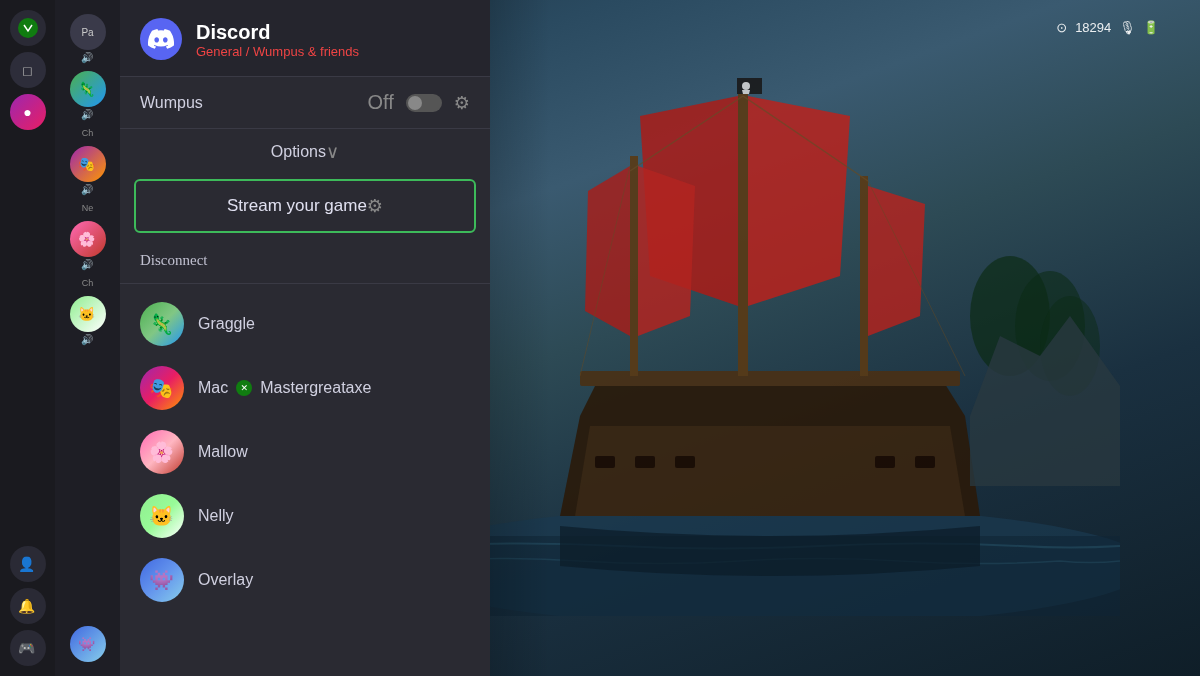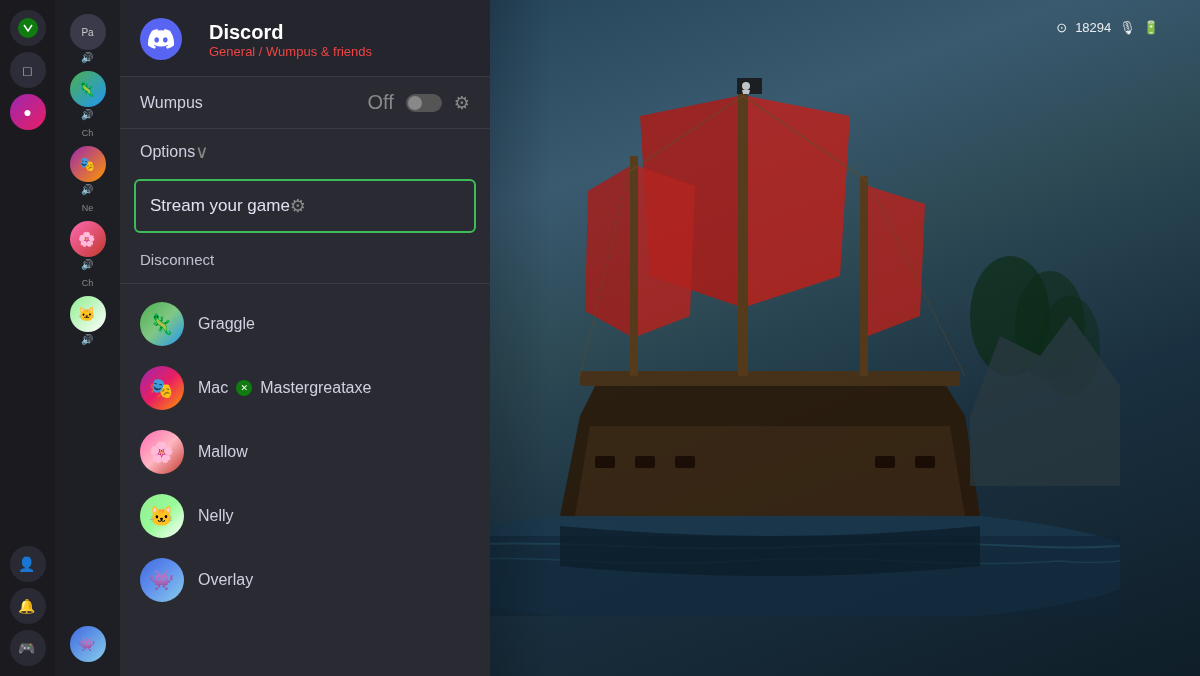--- a/index.html
+++ b/index.html
@@ -170,21 +170,21 @@
       background: #2a2a32;
       z-index: 6;
       display: flex;
       flex-direction: column;
     }
 
     
     .discord-header {
       display: flex;
       align-items: center;
-      gap: 27px;
+      gap: 14px;
       padding: 18px 20px 16px;
       background: #25252d;
       border-bottom: 1px solid #3a3a45;
     }
 
     .discord-logo {
       width: 42px;
       height: 42px;
       background: #5865f2;
       border-radius: 50%;
@@ -254,41 +254,41 @@
     .gear-icon {
       font-size: 18px;
       color: #888;
       cursor: pointer;
     }
 
     
     .options-row {
       display: flex;
       align-items: center;
-      justify-content: flex-start;
+      justify-content: center;
       padding: 12px 20px;
     }
 
     .options-label {
       font-size: 16px;
       color: #d0d0e0;
       font-weight: 500;
     }
 
     .chevron-icon {
       font-size: 18px;
       color: #888;
       cursor: pointer;
     }
 
     
     .stream-game-row {
       display: flex;
       align-items: center;
-      justify-content: flex-start;
+      justify-content: center;
       margin: 4px 14px;
       padding: 14px 14px;
       background: #2a2a32;
       border: 2px solid #3dba5a;
       border-radius: 6px;
       cursor: pointer;
     }
 
     .stream-label {
       font-size: 17px;
@@ -299,20 +299,21 @@
     
     .disconnect-row {
       padding: 14px 20px;
       border-bottom: 1px solid #3a3a45;
       cursor: pointer;
     }
 
     .disconnect-label {
       font-size: 15px;
       color: #c0c0d0;
+      font-family: Liberation Serif, serif;
     }
 
     
     .members-list {
       flex: 1;
       overflow-y: auto;
       padding: 8px 0;
     }
 
     .member-item {

